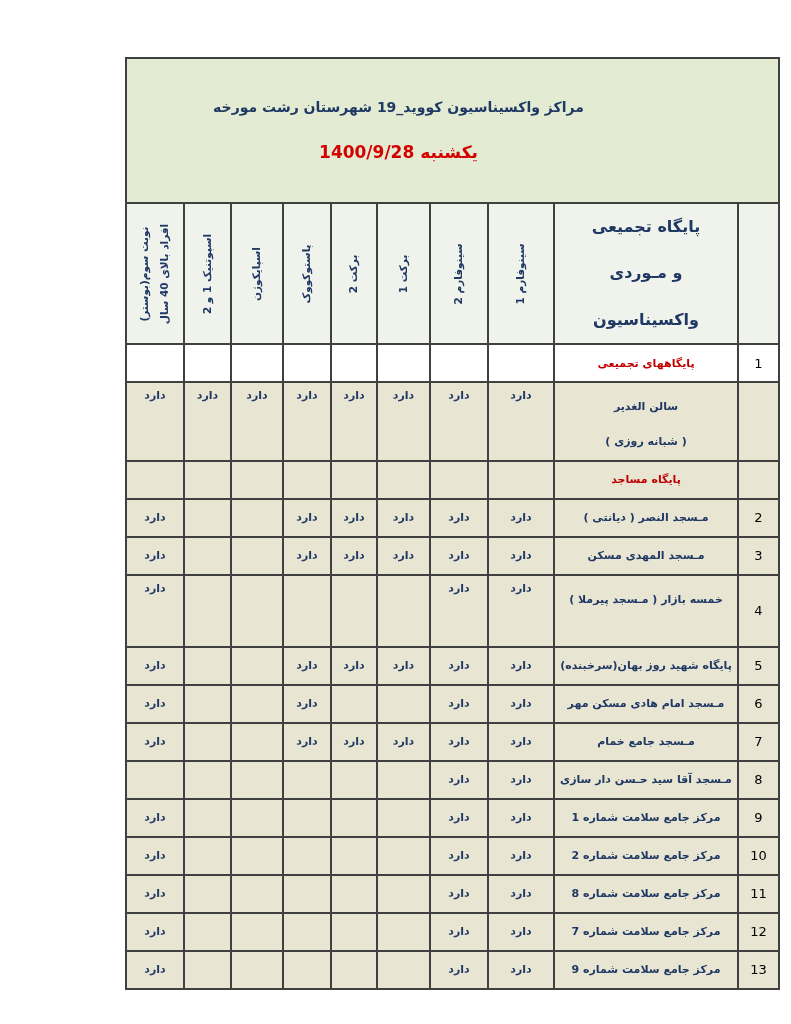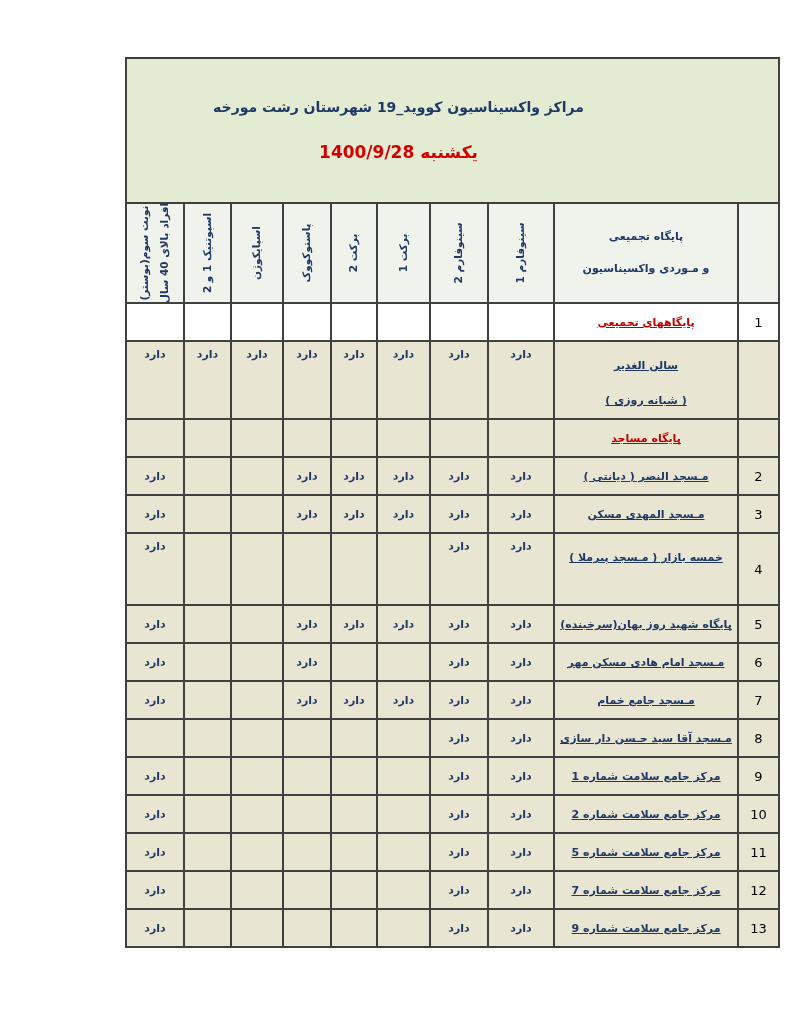--- a/index.html
+++ b/index.html
@@ -19,38 +19,38 @@
   .titlecell{
     background:var(--banner_green);height:143px;text-align:center;
     vertical-align:middle;padding-right:108px;margin-left:41px;
   }
   .t1{color:var(--navy);font-size:14px;font-weight:bold;}
   .t2{color:var(--date_red);font-size:17px;font-weight:bold;margin-top:27px;}
   
   .headrow th{background:var(--header_gray);height:98px;position:relative;vertical-align:middle;}
   .namehd{
     white-space:pre-line;line-height:2.9;color:var(--navy);
-    font-size:11px;font-weight:bold;text-align:center;
+    font-size:16px;font-weight:bold;text-align:center;
   }
   .rot{
     position:absolute;top:50%;left:50%;
     transform:translate(-50%,-50%) rotate(-90deg);
     white-space:pre;line-height:1.9;color:var(--navy);
     font-size:10.5px;font-weight:bold;text-align:center;width:max-content;
   }
   
   tbody tr{height:38px;}
   tbody tr.tall{height:72px;}
   tbody td{
     background:var(--row_beige);text-align:center;vertical-align:middle;
     color:var(--navy);font-weight:bold;font-size:11px;
   }
   tbody tr.white td{background:#ffffff;}
   td.num{color:#000000;font-weight:normal;font-size:13px;}
-  td.name .nametxt{white-space:pre-line;text-decoration:underline;}
+  td.name .nametxt{white-space:pre-line;}
   td.name.sec{color:var(--section_red);}
   tr.tall td{vertical-align:top;padding-top:6px;}
   tr.tall td.num{vertical-align:middle;padding-top:0;}
   tr.tall .nametxt{line-height:3.2;}
 </style>
 </head>
 <body>
 
 <div class="tablewrap">
   <table>
@@ -272,21 +272,21 @@
           <td class="avail"></td>
           <td class="avail"></td>
           <td class="avail"></td>
           <td class="avail"></td>
           <td class="avail"></td>
           <td class="avail">دارد</td>
         </tr>
         <tr>
           <td class="num">11</td>
           <td class="name">
-            <div class="nametxt">مرکز جامع سلامت شماره 5</div>
+            <div class="nametxt">مرکز جامع سلامت شماره 8</div>
           </td>
           <td class="avail">دارد</td>
           <td class="avail">دارد</td>
           <td class="avail"></td>
           <td class="avail"></td>
           <td class="avail"></td>
           <td class="avail"></td>
           <td class="avail"></td>
           <td class="avail">دارد</td>
         </tr>

